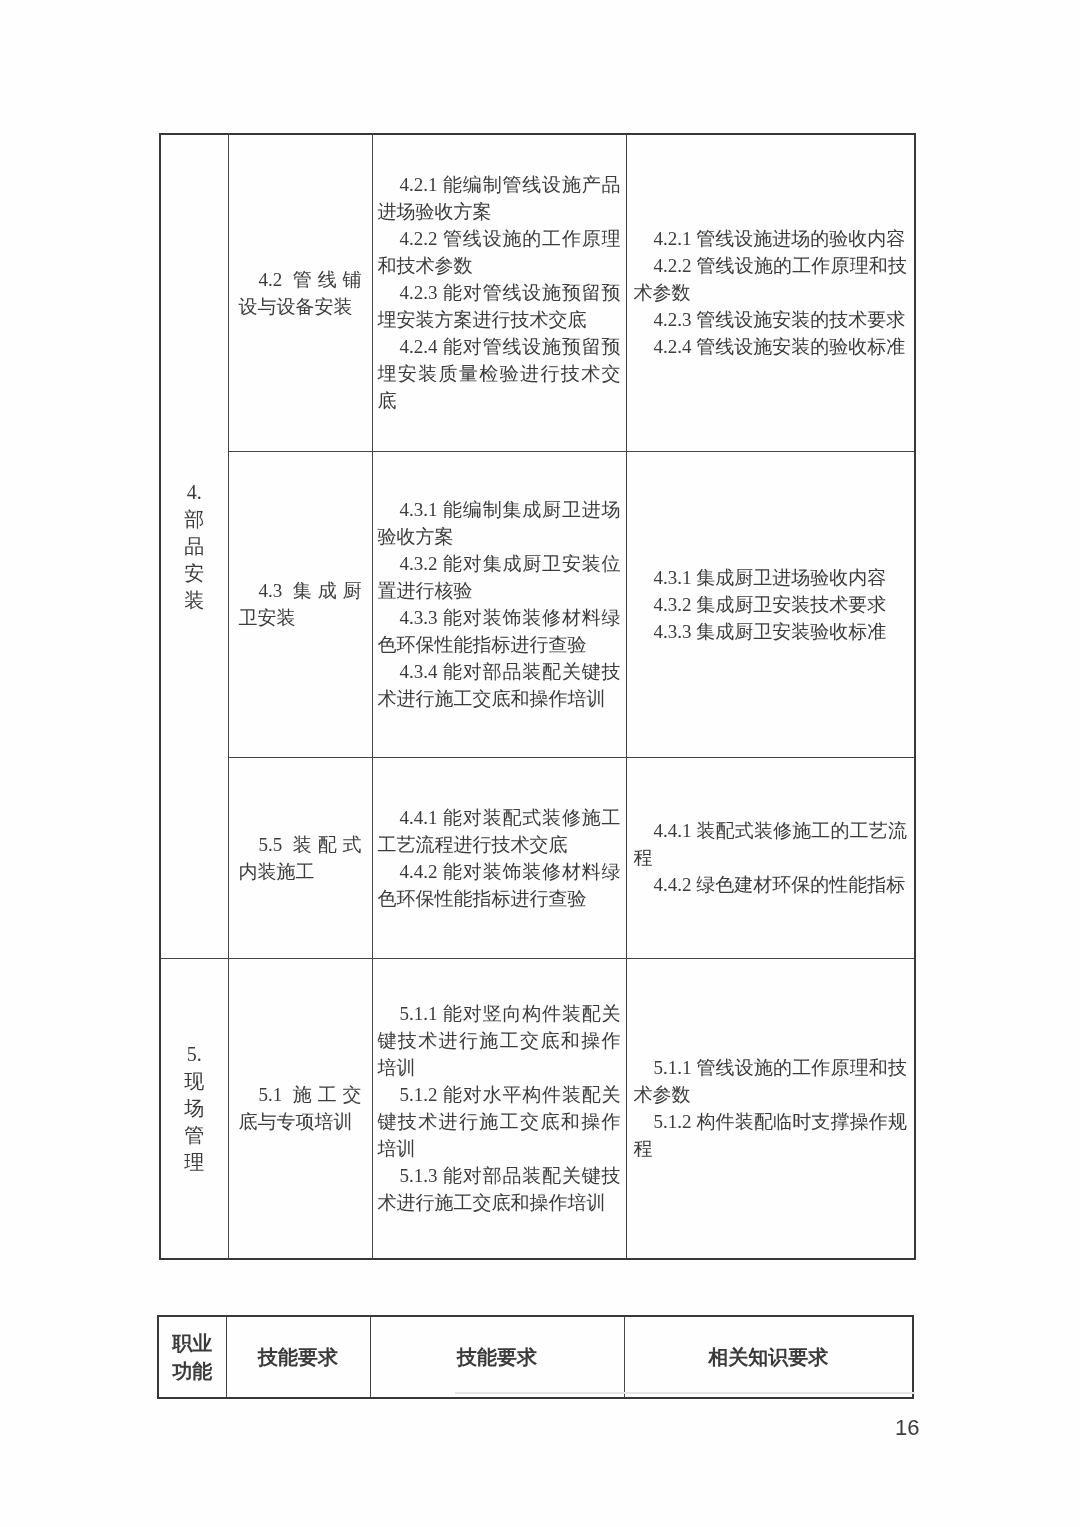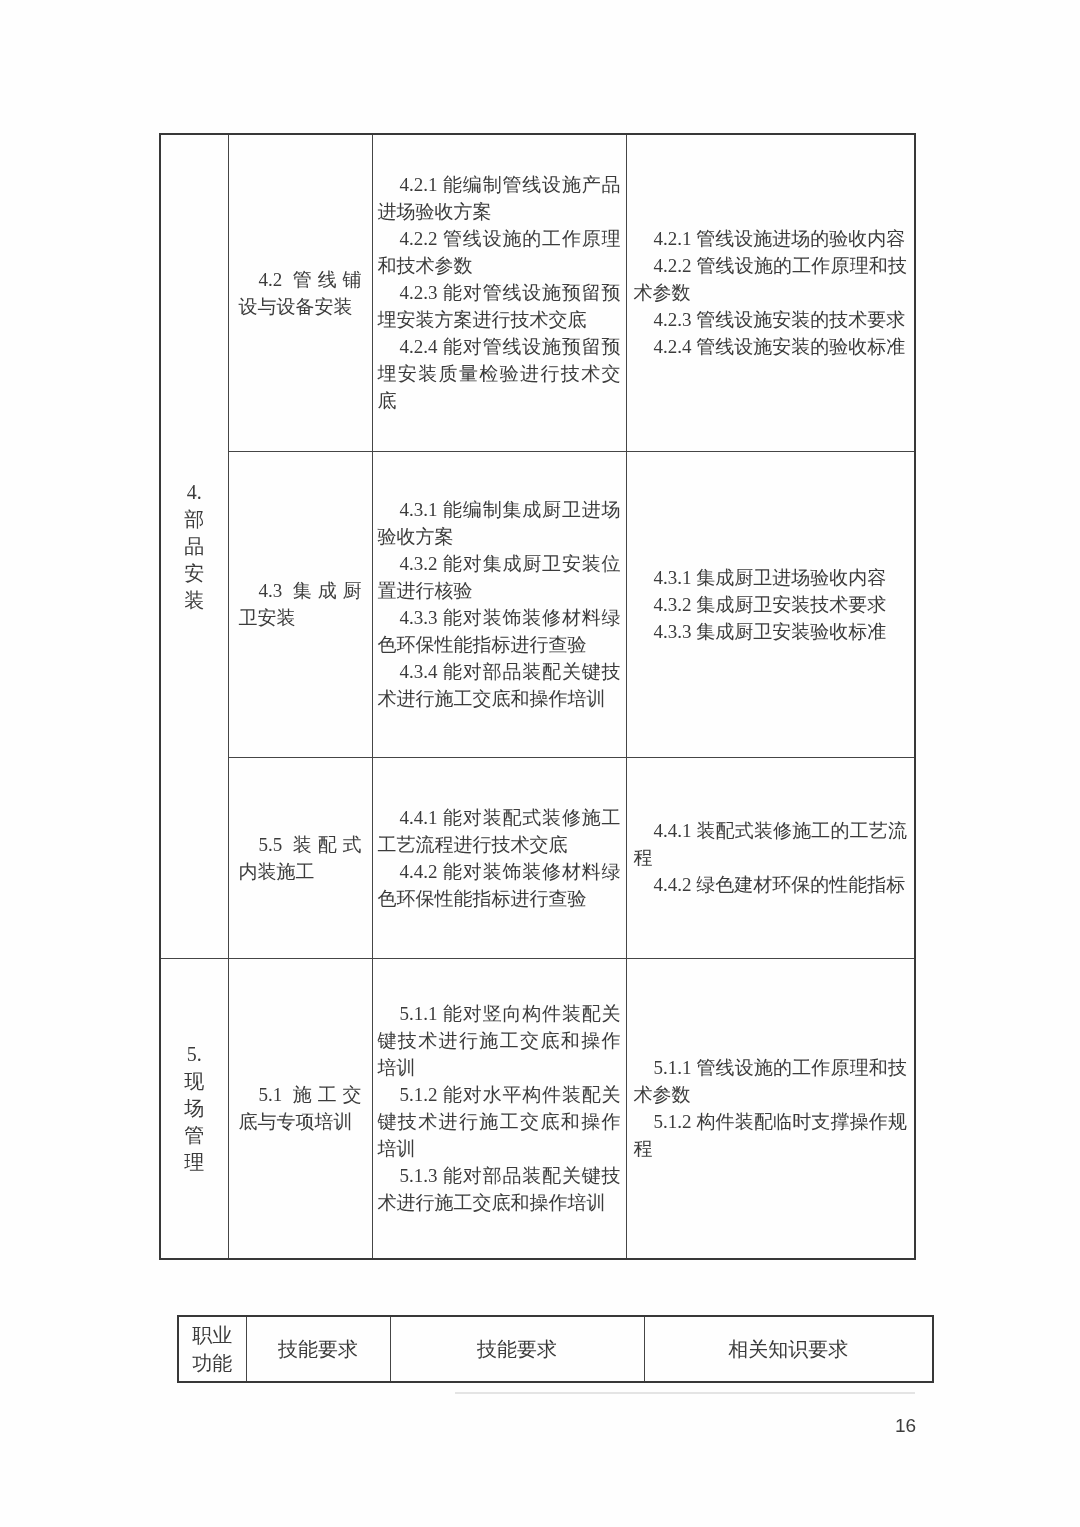--- a/index.html
+++ b/index.html
@@ -56,40 +56,41 @@
   td.knowledge { padding: 20px 7px; }
   p.item {
     margin: 0;
     text-align: justify;
     text-indent: 22px;
   }
   td.knowledge p.item { text-indent: 20px; }
 
   .footer-table {
     position: absolute;
-    left: 177px;
+    left: 157px;
     top: 1315px;
     width: 755px;
-    height: 68px;
+    height: 84px;
     border: 2.5px solid #383838;
+    font-weight: bold;
   }
   .footer-table td {
     border: 1.5px solid #454545;
     text-align: center;
     vertical-align: middle;
     font-size: 20px;
     line-height: 28px;
     padding: 0 4px;
   }
   .page-number {
     position: absolute;
     left: 895px;
     top: 1415px;
     font-family: "Liberation Sans", "DejaVu Sans", sans-serif;
-    font-size: 19px;
+    font-size: 22px;
     color: #3c3c3c;
   }
   .scan-artifact-line {
     position: absolute;
     left: 455px;
     top: 1392px;
     width: 460px;
     height: 2px;
     background: #e4e4e4;
   }

